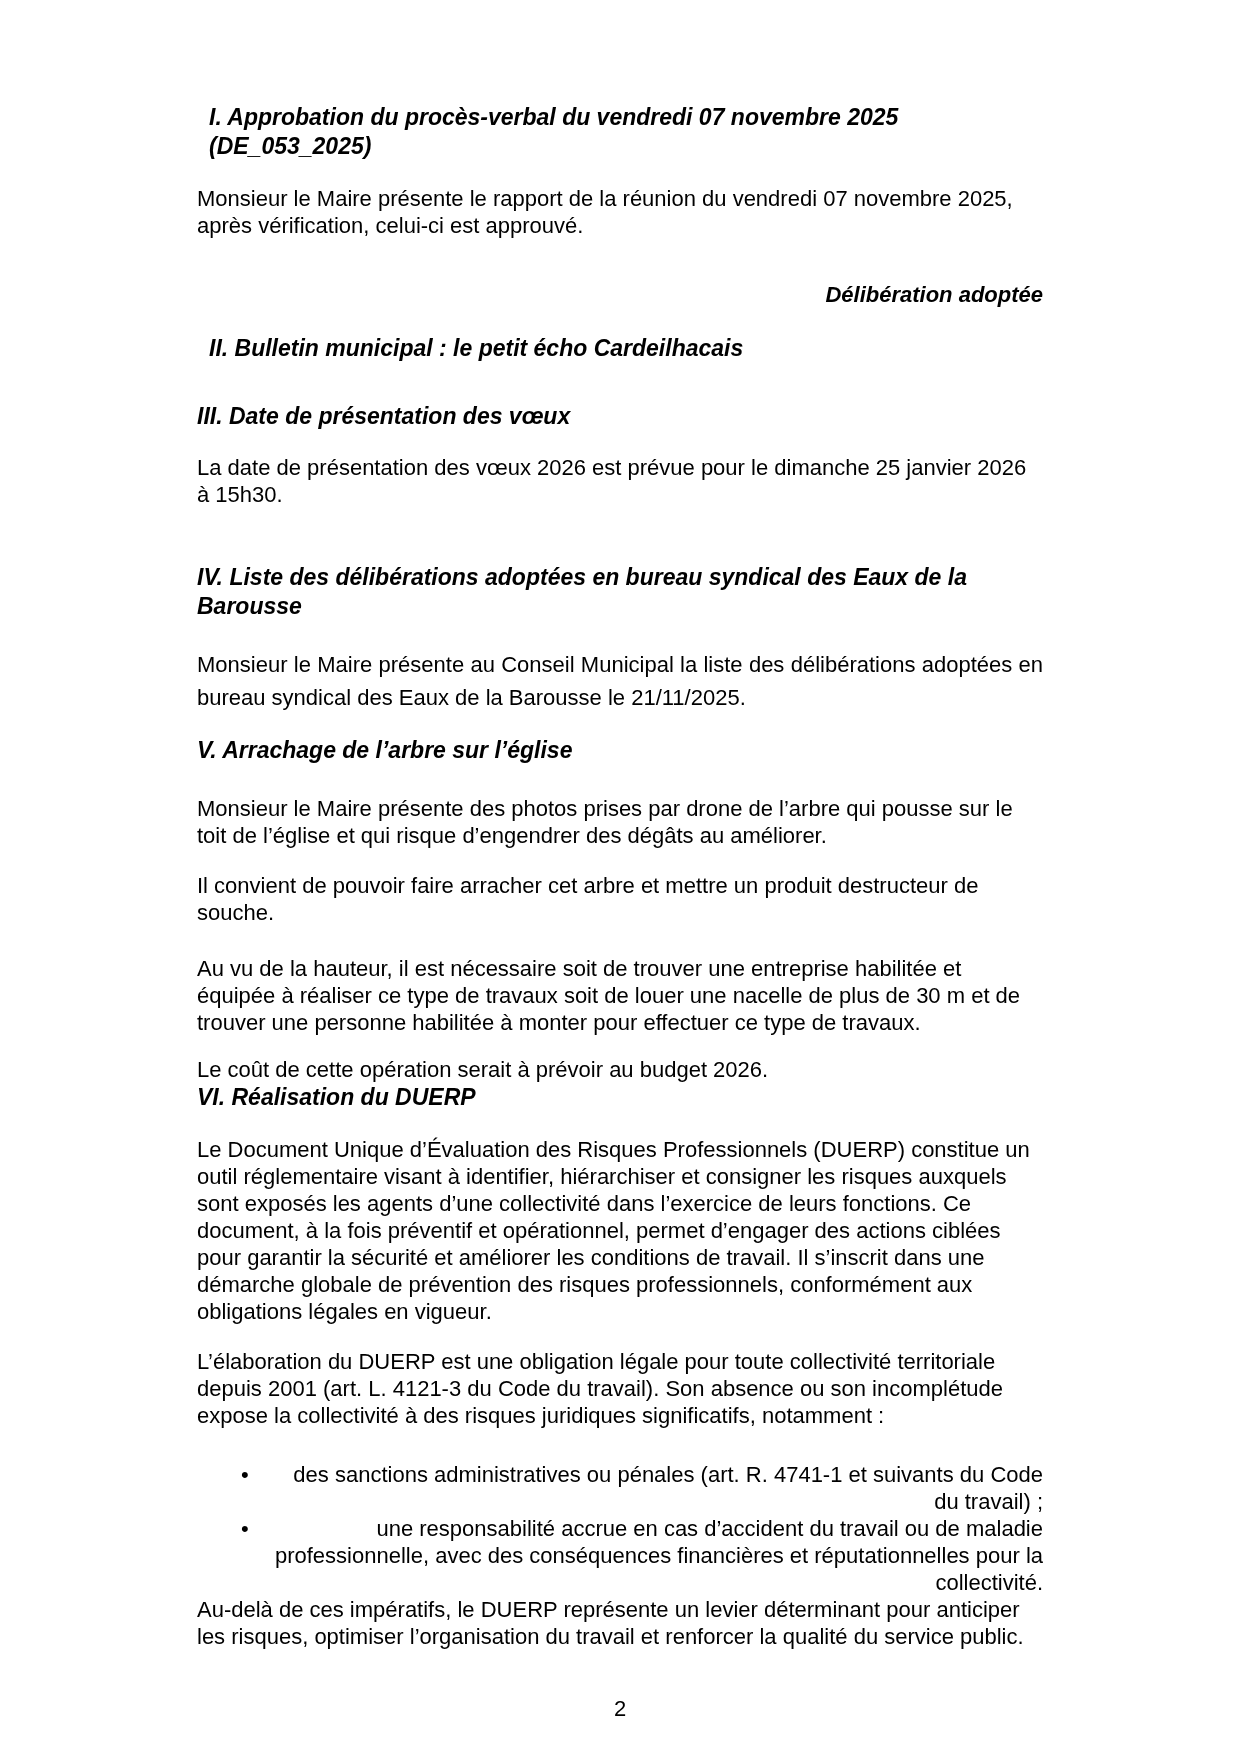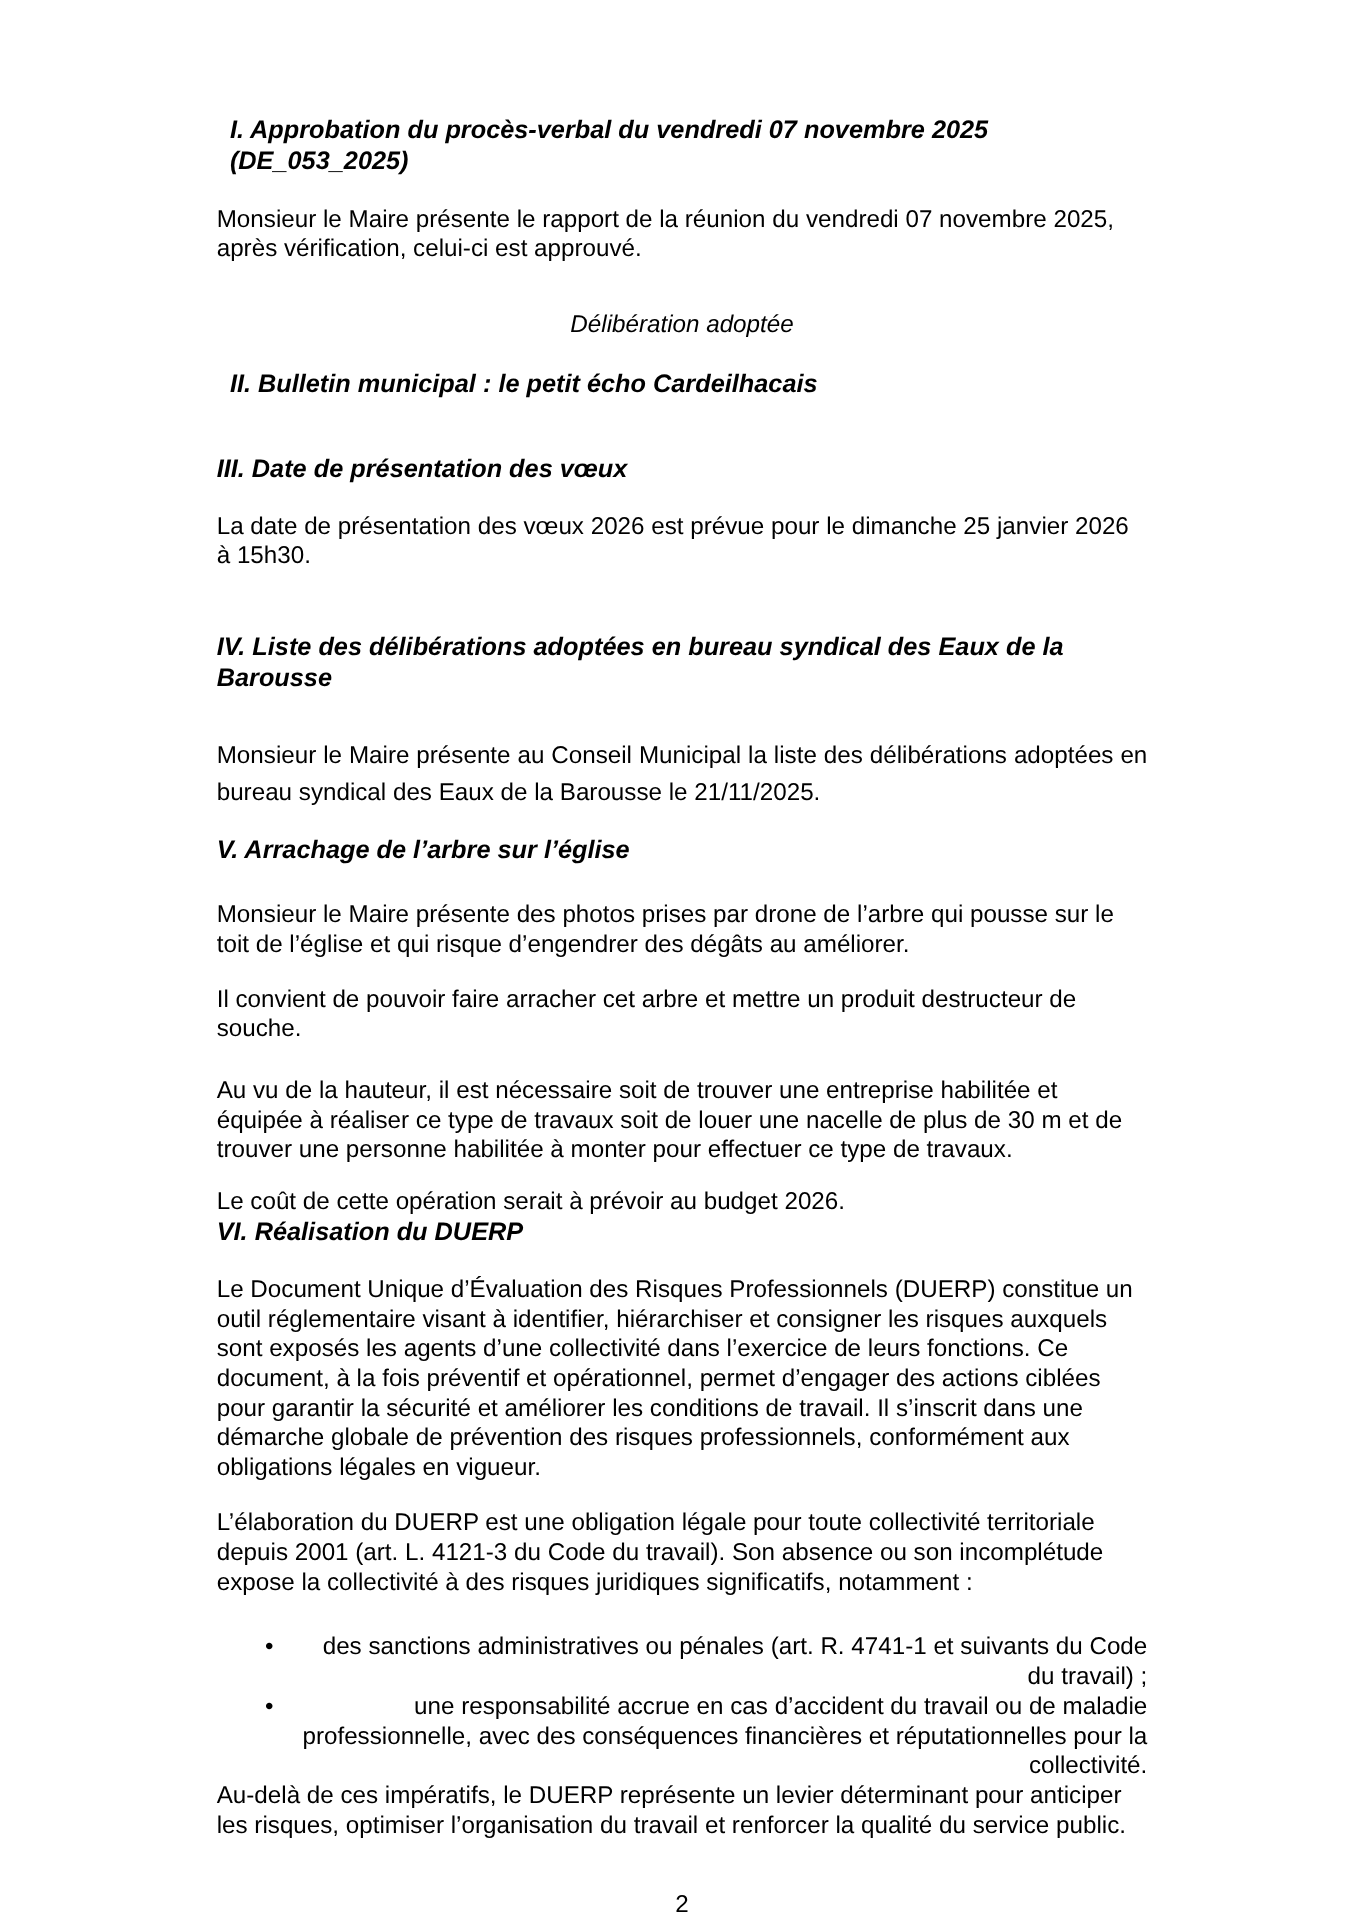--- a/index.html
+++ b/index.html
@@ -24,22 +24,23 @@
   .section-heading {
     font-size: 23px;
     line-height: 29px;
     font-weight: bold;
     font-style: italic;
     margin: 0;
   }
   .indent-sm { margin-left: 12px; }
   p { margin: 0; }
   .status-note {
-    text-align: center;
+    text-align: right;
     font-style: italic;
+    font-weight: bold;
   }
   .justified {
     text-align: justify;
     line-height: 33px;
   }
   ul.bullet-list {
     margin: 32px 0 0 0;
     padding: 0;
     list-style: none;
     text-align: right;
@@ -68,27 +69,27 @@
     <h2 class="section-heading indent-sm">I. Approbation du procès-verbal du vendredi 07 novembre 2025 (DE_053_2025)</h2>
     <p style="margin-top:24px">Monsieur le Maire présente le rapport de la réunion du vendredi 07 novembre 2025, après vérification, celui-ci est approuvé.</p>
     <p class="status-note" style="margin-top:42px">Délibération adoptée</p>
   </section>
 
   <section>
     <h2 class="section-heading indent-sm" style="margin-top:26px">II. Bulletin municipal : le petit écho Cardeilhacais</h2>
   </section>
 
   <section>
-    <h2 class="section-heading" style="margin-top:49px">III. Date de présentation des vœux</h2>
+    <h2 class="section-heading" style="margin-top:39px">III. Date de présentation des vœux</h2>
     <p style="margin-top:23px">La date de présentation des vœux 2026 est prévue pour le dimanche 25 janvier 2026 à 15h30.</p>
   </section>
 
   <section>
     <h2 class="section-heading" style="margin-top:55px">IV. Liste des délibérations adoptées en bureau syndical des Eaux de la Barousse</h2>
-    <p class="justified" style="margin-top:39px">Monsieur le Maire présente au Conseil Municipal la liste des délibérations adoptées en bureau syndical des Eaux de la Barousse le 21/11/2025.</p>
+    <p class="justified" style="margin-top:27px">Monsieur le Maire présente au Conseil Municipal la liste des délibérations adoptées en bureau syndical des Eaux de la Barousse le 21/11/2025.</p>
   </section>
 
   <section>
     <h2 class="section-heading" style="margin-top:22px">V. Arrachage de l’arbre sur l’église</h2>
     <p style="margin-top:30px">Monsieur le Maire présente des photos prises par drone de l’arbre qui pousse sur le toit de l’église et qui risque d’engendrer des dégâts au améliorer.</p>
     <p style="margin-top:23px">Il convient de pouvoir faire arracher cet arbre et mettre un produit destructeur de souche.</p>
     <p style="margin-top:29px">Au vu de la hauteur, il est nécessaire soit de trouver une entreprise habilitée et équipée à réaliser ce type de travaux soit de louer une nacelle de plus de 30 m et de trouver une personne habilitée à monter pour effectuer ce type de travaux.</p>
     <p style="margin-top:20px">Le coût de cette opération serait à prévoir au budget 2026.</p>
   </section>
 

